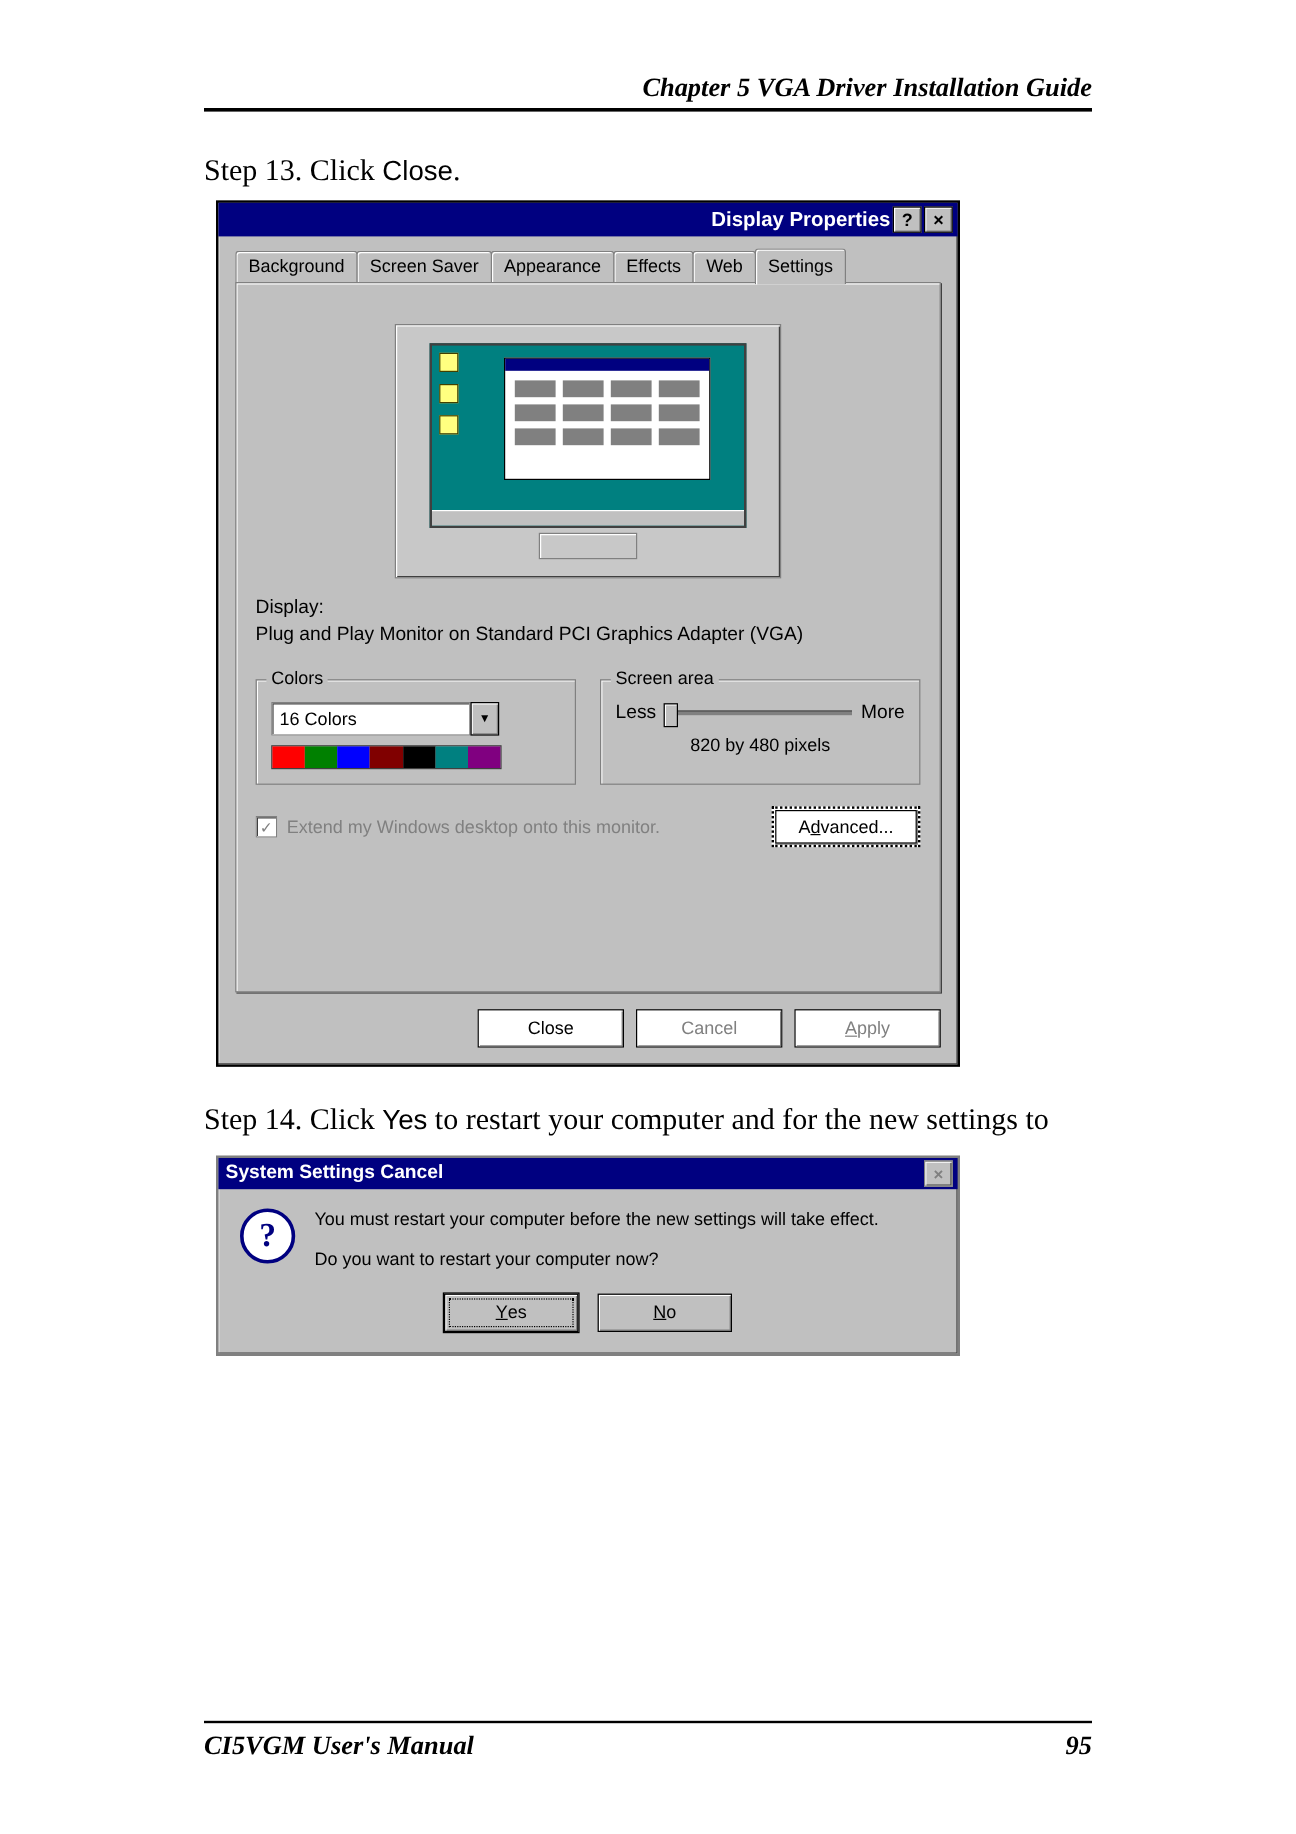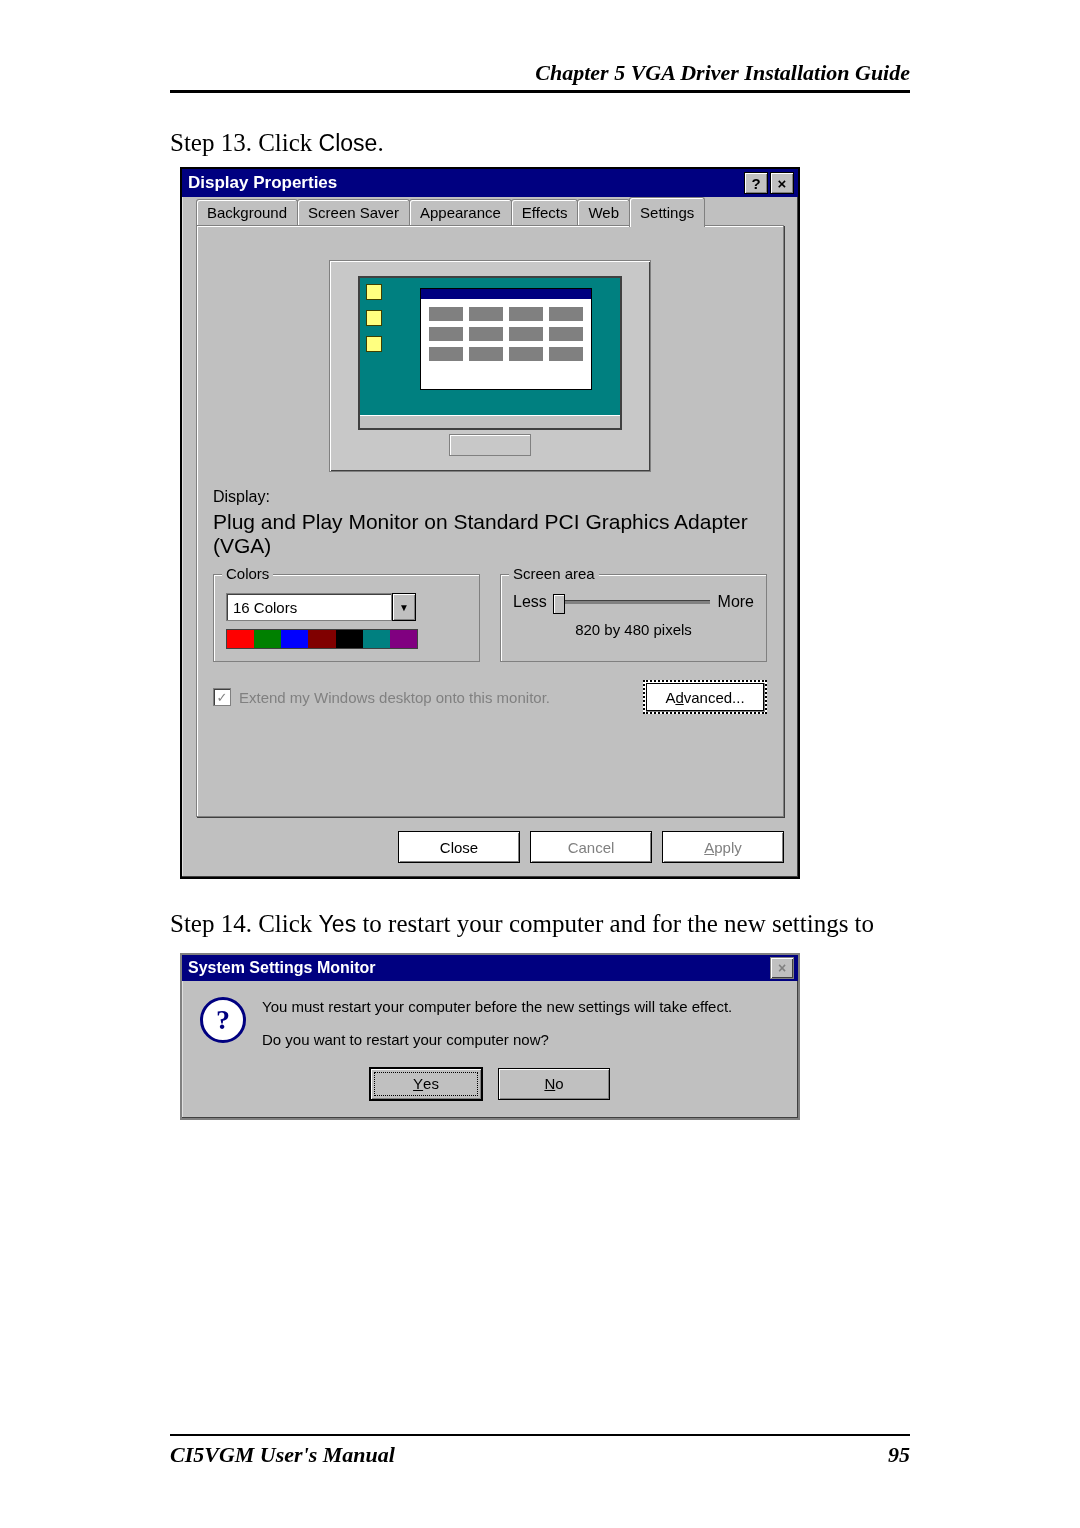--- a/index.html
+++ b/index.html
@@ -62,38 +62,39 @@
     color: #fff;
     height: 28px;
     display: flex;
     align-items: center;
     padding: 0 4px 0 6px;
     font-weight: bold;
     font-size: 17px;
   }
   .titlebar .title-text {
     flex: 1;
+    text-align: right;
   }
   .title-btn {
     width: 22px;
     height: 20px;
     background: #c0c0c0;
     border: 1px solid #000;
     box-shadow: inset 1px 1px 0 #fff, inset -1px -1px 0 #808080;
     margin-left: 2px;
     display: flex;
     align-items: center;
     justify-content: center;
     color: #000;
     font-weight: bold;
     font-size: 15px;
     line-height: 1;
   }
   .dlg-body {
-    padding: 0 14px 14px 14px;
+    padding: 10px 14px 14px 14px;
   }
   .tabs {
     display: flex;
     align-items: flex-end;
     height: 28px;
     position: relative;
   }
   .tab {
     padding: 4px 10px 4px 10px;
     border: 1px solid #808080;
@@ -186,23 +187,23 @@
     background: #c8c8c8;
     border: 1px solid #808080;
     box-shadow: inset 1px 1px 0 #fff;
     margin-top: 4px;
   }
   .disp-label {
     font-size: 16px;
     margin-top: 16px;
   }
   .disp-value {
-    font-size: 21px;
+    font-size: 16px;
     margin-top: 4px;
-    margin-bottom: 16px;
+    margin-bottom: 28px;
   }
   .two-col {
     display: flex;
     gap: 20px;
   }
   .groupbox {
     border: 1px solid #808080;
     box-shadow: inset 1px 1px 0 #fff;
     padding: 18px 12px 12px 12px;
     position: relative;
@@ -522,21 +523,21 @@
       </div>
     </div>
   </div>
 
   <div class="step14-block">
     <span>Step 14.   Click </span><span class="sans">Yes</span><span> to restart your computer and for the new settings to</span>
   </div>
 
   <div class="dialog2">
     <div class="titlebar2">
-      <span class="title-text">System Settings Monitor</span>
+      <span class="title-text">System Settings Cancel</span>
       <div class="title-btn2">×</div>
     </div>
     <div class="msg-body">
       <div class="msg-icon">?</div>
       <div class="msg-text">
         <div>You must restart your computer before the new settings will take effect.</div>
         <div style="height:14px"></div>
         <div>Do you want to restart your computer now?</div>
       </div>
     </div>

